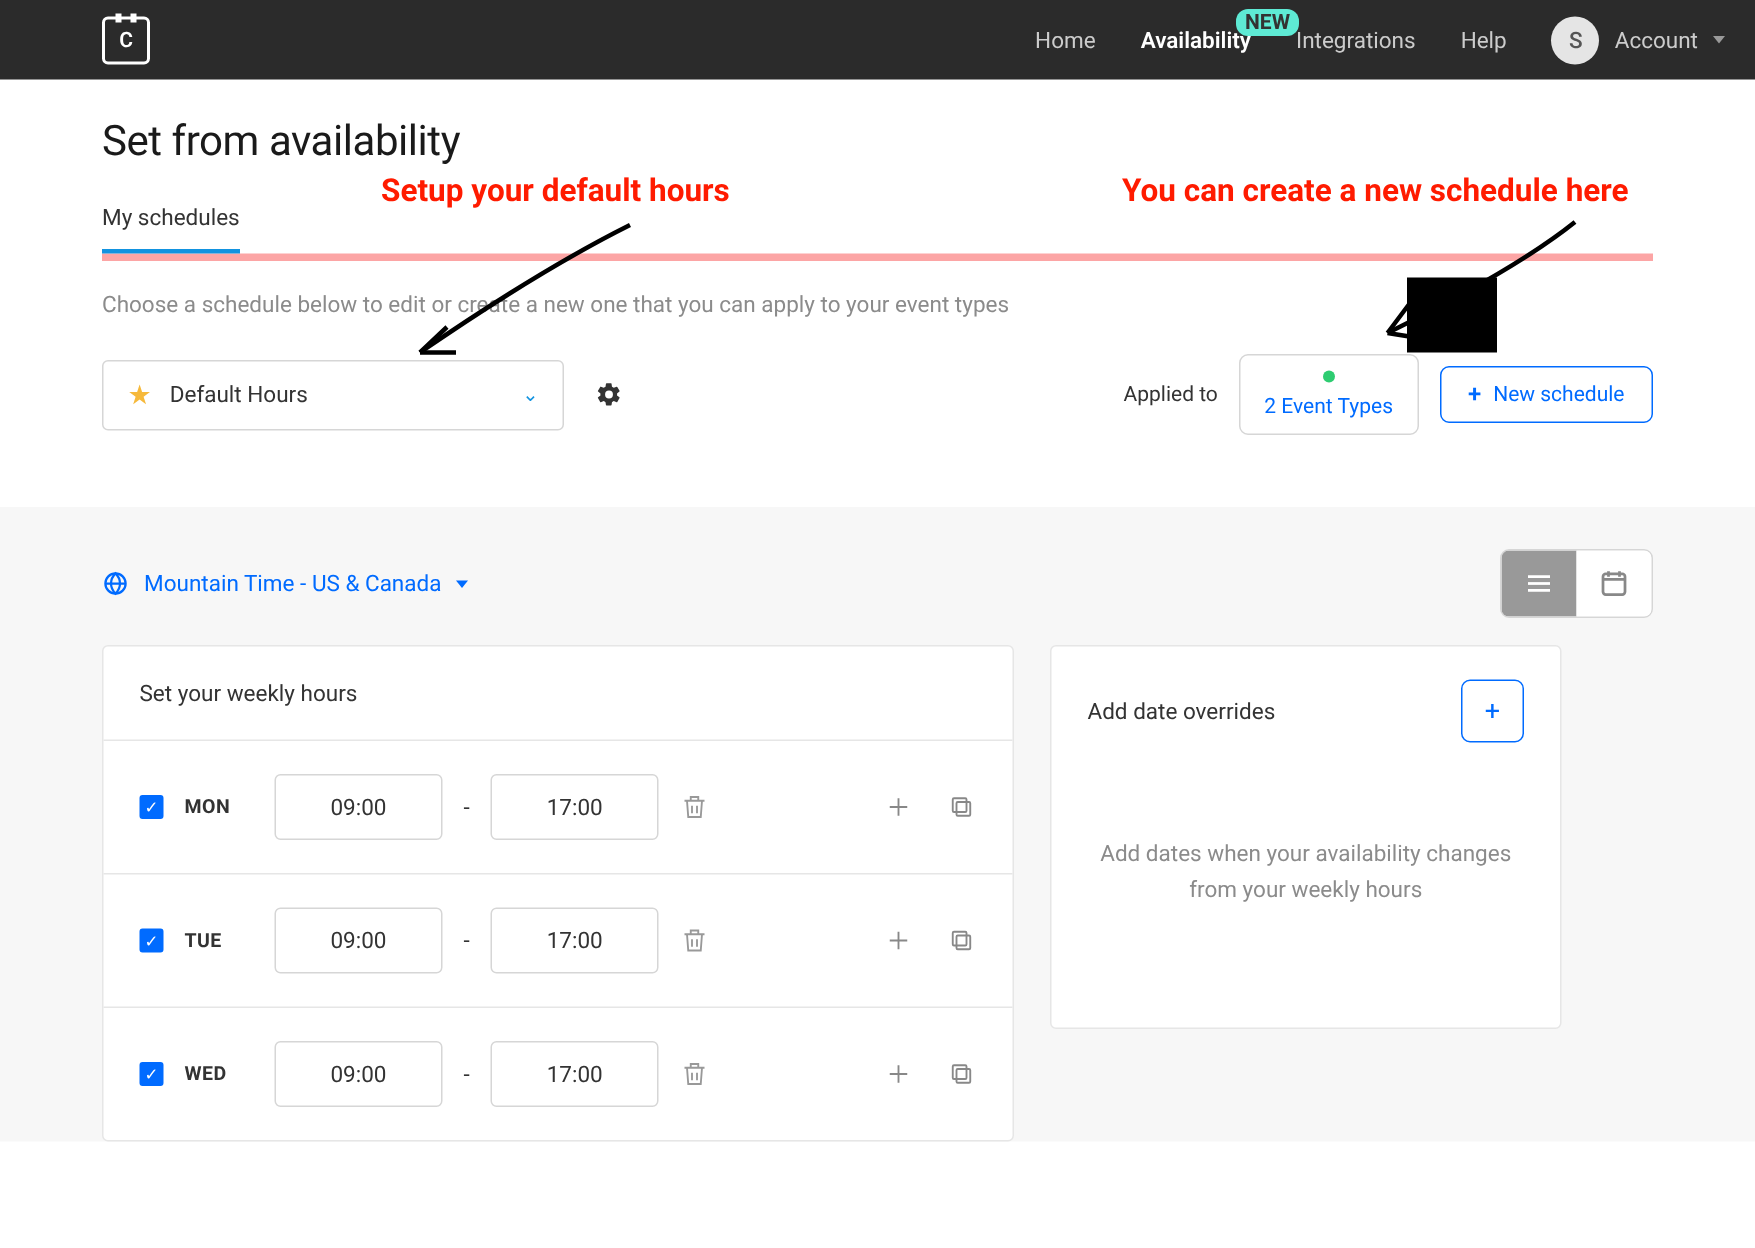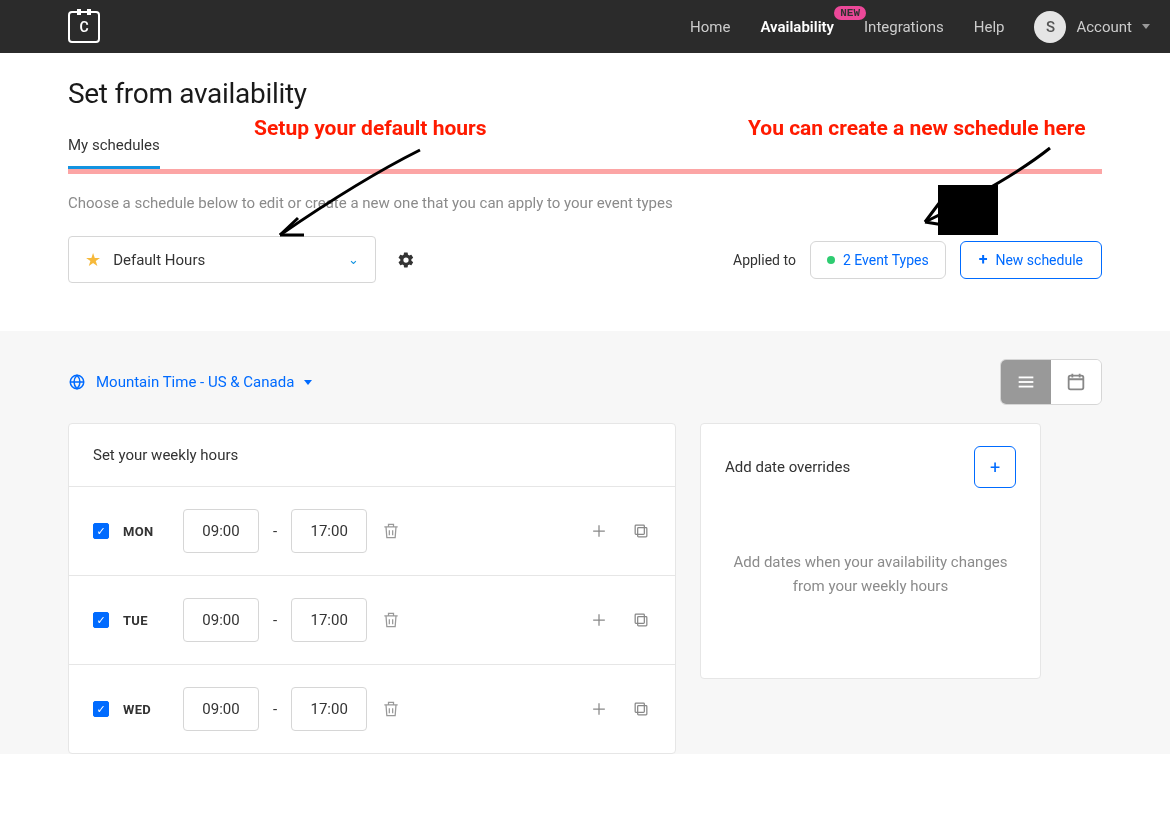--- a/index.html
+++ b/index.html
@@ -38,23 +38,23 @@
     top: -4px;
   }
   .logo::before { left: 7px; }
   .logo::after  { right: 7px; }
   .nav { margin-left: auto; display: flex; align-items: center; gap: 30px; }
   .nav-item { color: #ccc; font-size: 15px; cursor: pointer; position: relative; }
   .nav-item.active { color: #fff; font-weight: 600; }
   .nav-badge {
     position: absolute;
     top: -12px; right: -32px;
-    background: #ec4899; color: #333;
-    font-size: 11px; font-weight: 700;
-    padding: 1px 6px; border-radius: 8px; font-family: Liberation Mono, monospace;
+    background: #5eead4; color: #333;
+    font-size: 14px; font-weight: 700;
+    padding: 1px 6px; border-radius: 8px;
   }
   .avatar {
     width: 32px; height: 32px; border-radius: 50%;
     background: #e5e5e5; color: #555;
     display: flex; align-items: center; justify-content: center;
     font-weight: 500; font-size: 15px;
   }
   .account-wrap { display: flex; align-items: center; gap: 10px; color: #ccc; font-size: 15px; cursor: pointer; }
   .caret-down {
     width: 0; height: 0;
@@ -84,21 +84,21 @@
   .schedule-label { font-size: 15px; color: #333; flex: 1; }
   .chev-down { color: #1293e0; font-size: 13px; }
   .gear-btn { width: 20px; height: 20px; display:flex; align-items:center; justify-content:center; cursor:pointer; }
   .gear-btn svg { width: 18px; height: 18px; fill:#333; }
 
   .applied-wrap { margin-left: auto; display:flex; align-items:center; gap: 14px; }
   .applied-label { color:#333; font-size:14px; }
   .event-types-btn {
     border:1px solid #d6d6d6; border-radius:6px; padding: 10px 16px;
     display:flex; align-items:center; gap:8px; cursor:pointer;
-    font-size:14px; color:#006bff;
+    font-size:14px; color:#006bff;flex-direction:column;
   }
   .dot-green { width:8px; height:8px; border-radius:50%; background:#2ecc71; }
   .new-schedule-btn {
     border:1px solid #006bff; color:#006bff; border-radius:6px;
     padding: 10px 18px; display:flex; align-items:center; gap:8px;
     font-size:14px; cursor:pointer; background:#fff;
   }
   .plus-blue { color:#006bff; font-size:16px; font-weight:600; line-height:1; }
 
   
@@ -129,21 +129,21 @@
   .chk {
     width:16px; height:16px; border:1px solid #c7c7c7; border-radius:2px;
     display:flex; align-items:center; justify-content:center; cursor:pointer;
     flex-shrink:0;
   }
   .chk.checked { background:#006bff; border-color:#006bff; }
   .chk.checked::after { content:"✓"; color:#fff; font-size:11px; line-height:1; }
   .day-name { width:46px; font-weight:700; font-size:13px; color:#333; letter-spacing:0.3px; }
   .unavail { color:#777; font-size:15px; margin-left: 4px; }
   .time-input {
-    width:76px; height:44px; border:1px solid #d6d6d6; border-radius:4px;
+    width:112px; height:44px; border:1px solid #d6d6d6; border-radius:4px;
     display:flex; align-items:center; justify-content:center; font-size:15px; color:#333;
     cursor:text;
   }
   .dash { color:#333; font-size:15px; }
   .trash { width:20px; height:20px; cursor:pointer; color:#888; }
   .row-actions { margin-left:auto; display:flex; align-items:center; gap:22px; }
   .icon-btn { width:20px; height:20px; cursor:pointer; color:#888; }
 
   .overrides-empty { color:#8b8b8b; font-size:15px; padding: 40px 30px 80px 30px; text-align:center; line-height:1.6; }
 

